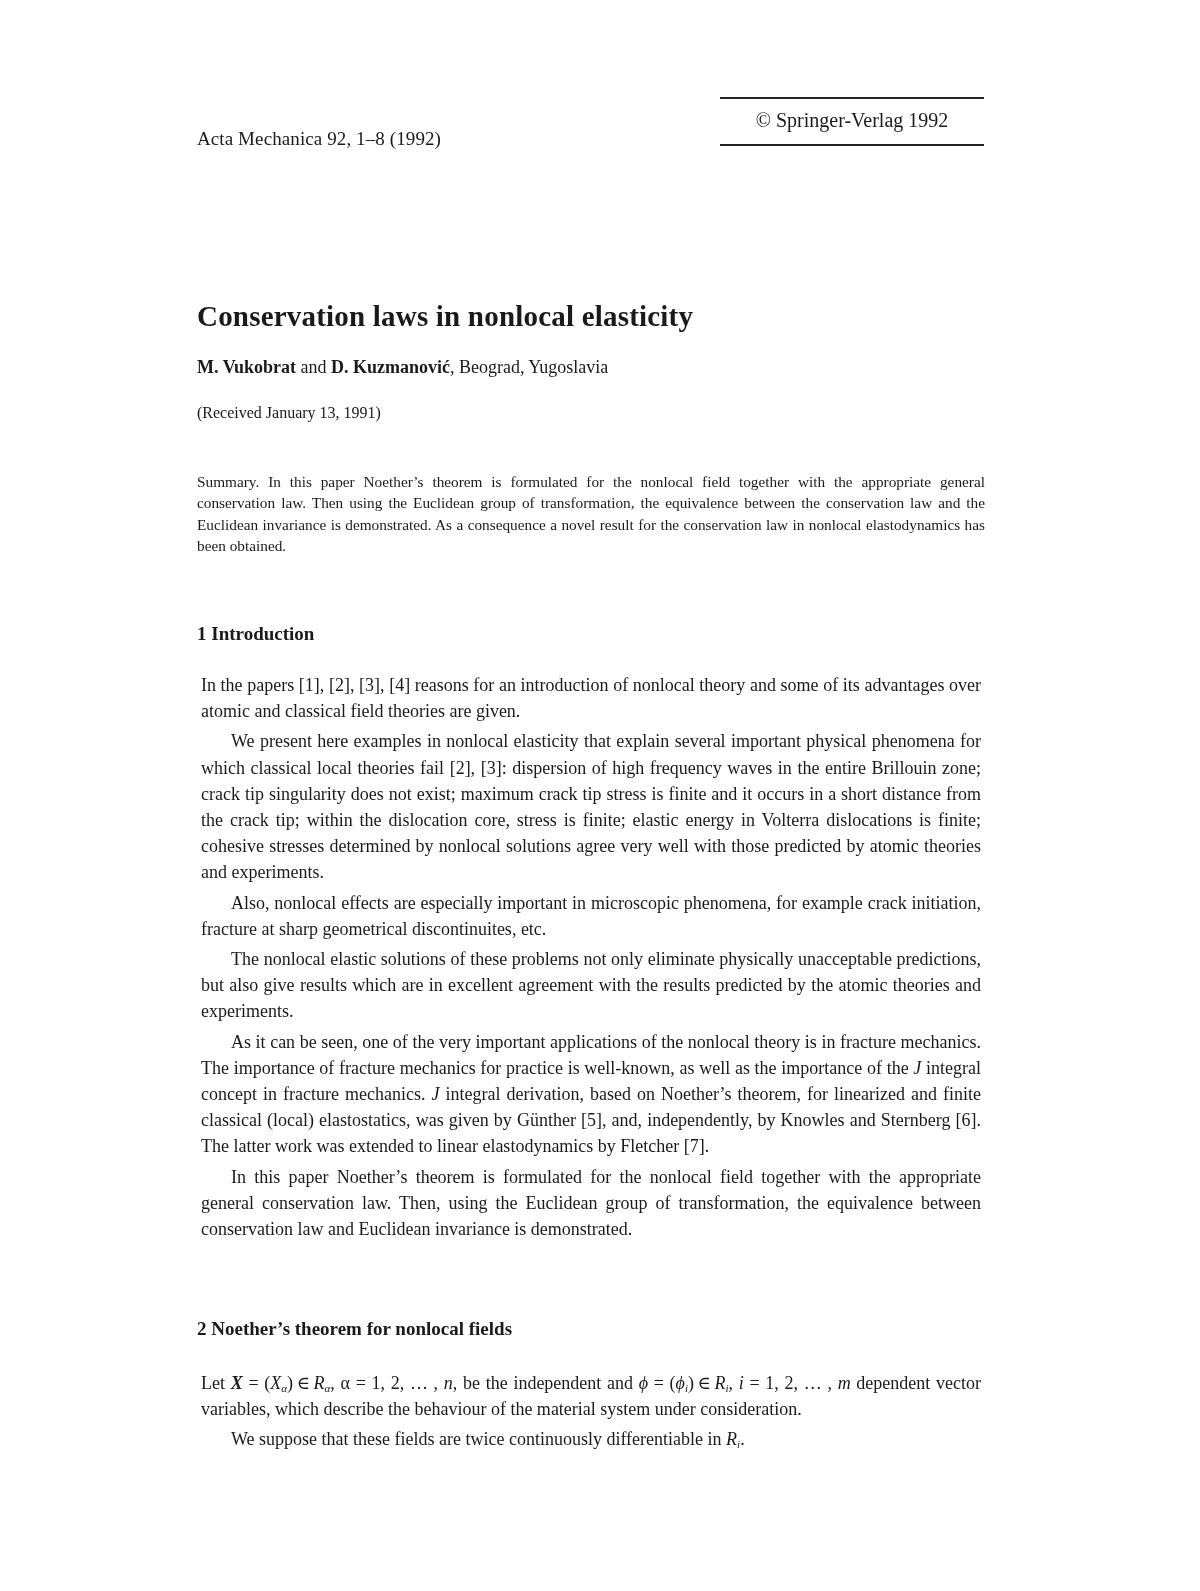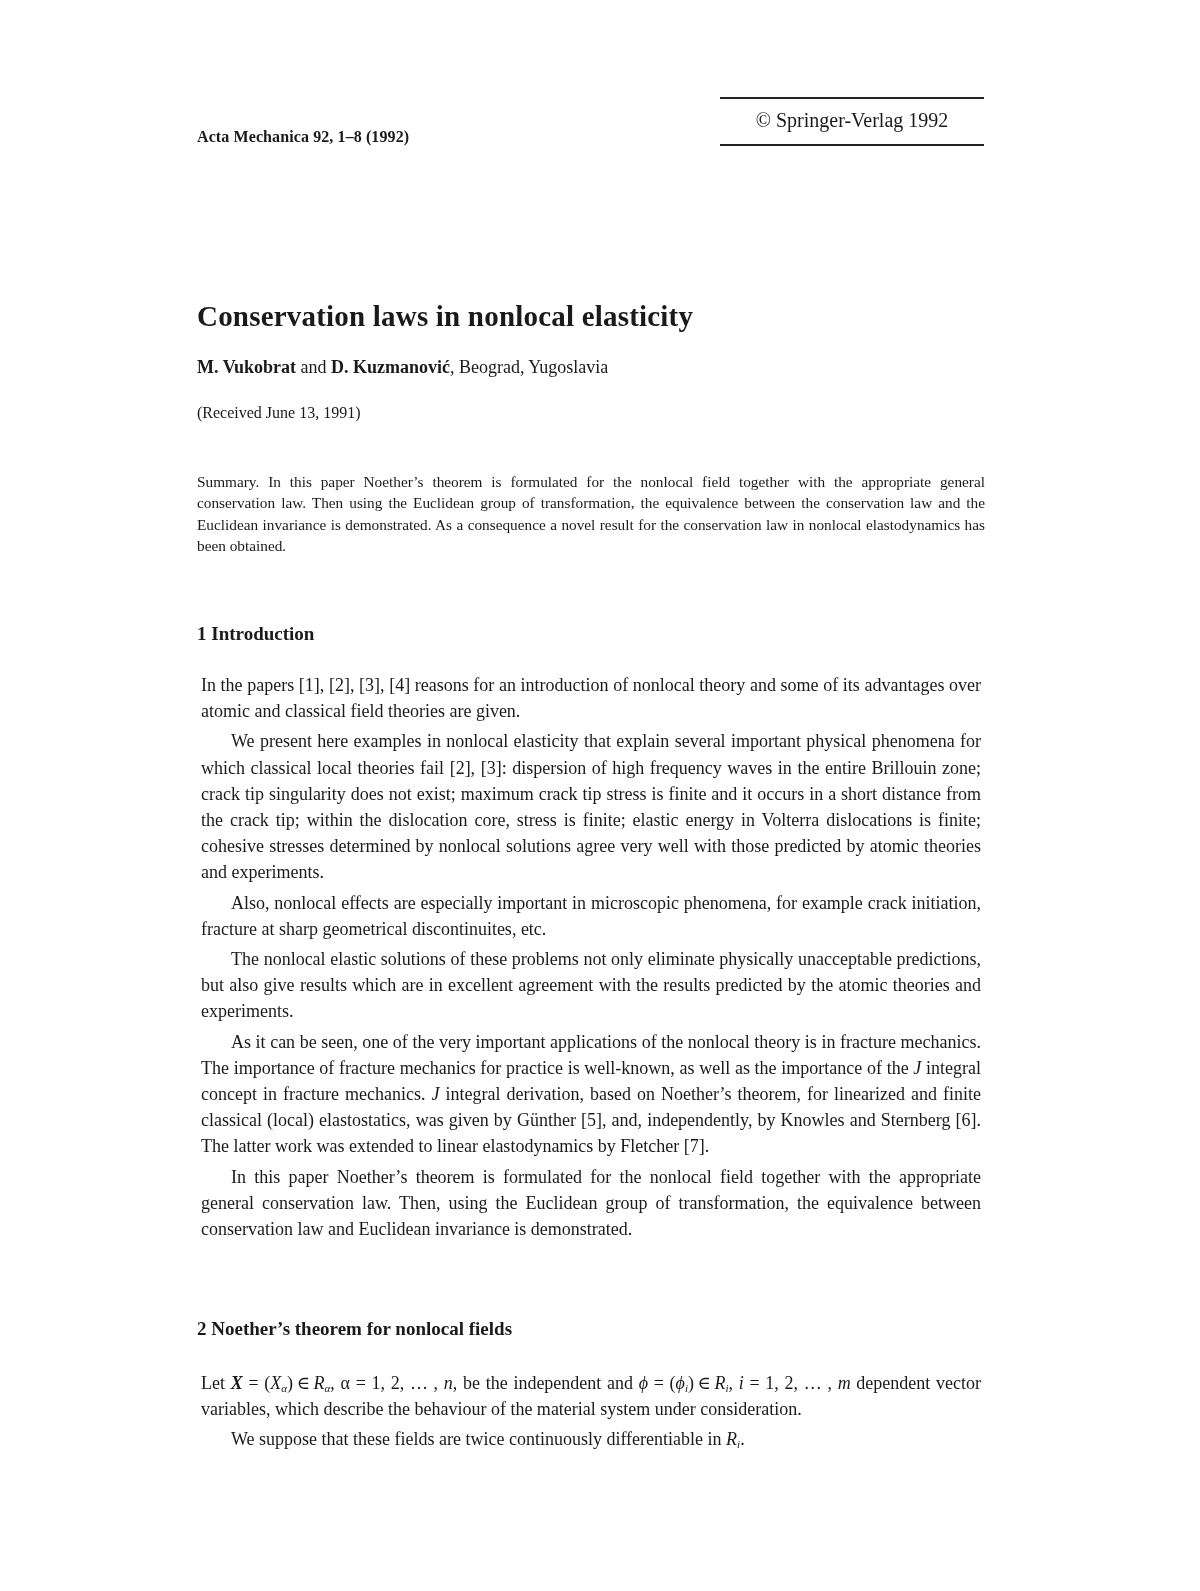--- a/index.html
+++ b/index.html
@@ -1,19 +1,19 @@
 <!DOCTYPE html>
 <html><head>
 <meta charset="utf-8">
 <style>
   html, body { margin: 0; padding: 0; background: #ffffff; }
   body { width: 1200px; height: 1591px; position: relative; overflow: hidden;
          font-family: "Liberation Serif", "DejaVu Serif", serif; color: #1a1a1a; }
   .abs { position: absolute; }
-  .citation { left: 197px; top: 128px; font-size: 16px; letter-spacing: 0.1px; font-weight: bold; }
+  .citation { left: 197px; top: 128px; font-size: 19px; letter-spacing: 0.1px; }
   .journal-box { left: 720px; top: 97px; width: 264px; }
   .rule { height: 2px; background: #222; width: 264px; }
   .journal-name { font-size: 27px; letter-spacing: 0.3px; margin-top: 6px; line-height: 30px; }
   .publisher { font-size: 20px; margin-top: 10px; margin-bottom: 12px; text-align: center; }
   .title { left: 197px; top: 300px; font-size: 29px; font-weight: bold; letter-spacing: 0.2px; }
   .authors { left: 197px; top: 357px; font-size: 18px; }
   .authors b { font-weight: bold; }
   .received { left: 197px; top: 404px; font-size: 16px; }
   .summary { left: 197px; top: 471px; width: 788px; font-size: 15.3px; line-height: 21.3px; text-align: justify; }
   .summary b { font-weight: normal; }
@@ -31,21 +31,21 @@
 <div class="abs journal-box">
   <div class="rule"></div>
   <div class="publisher">© Springer-Verlag 1992</div>
   <div class="rule"></div>
 </div>
 
 <div class="abs title">Conservation laws in nonlocal elasticity</div>
 <div class="abs authors">
   <b>M. Vukobrat</b><span> and </span><b>D. Kuzmanović</b><span>, Beograd, Yugoslavia</span>
 </div>
-<div class="abs received">(Received June 13, 1991)</div>
+<div class="abs received">(Received January 13, 1991)</div>
 
 <div class="abs summary">
   <b>Summary.</b><span> In this paper Noether’s theorem is formulated for the nonlocal field together with the appropriate general conservation law. Then using the Euclidean group of transformation, the equivalence between the conservation law and the Euclidean invariance is demonstrated. As a consequence a novel result for the conservation law in nonlocal elastodynamics has been obtained.</span>
 </div>
 
 <div class="abs h-section" style="top:623px;">1  Introduction</div>
 <div class="abs body" style="top:668px;">
   <p class="first">In the papers [1], [2], [3], [4] reasons for an introduction of nonlocal theory and some of its advantages over atomic and classical field theories are given.</p>
   <p>We present here examples in nonlocal elasticity that explain several important physical phenomena for which classical local theories fail [2], [3]: dispersion of high frequency waves in the entire Brillouin zone; crack tip singularity does not exist; maximum crack tip stress is finite and it occurs in a short distance from the crack tip; within the dislocation core, stress is finite; elastic energy in Volterra dislocations is finite; cohesive stresses determined by nonlocal solutions agree very well with those predicted by atomic theories and experiments.</p>
   <p>Also, nonlocal effects are especially important in microscopic phenomena, for example crack initiation, fracture at sharp geometrical discontinuites, etc.</p>

